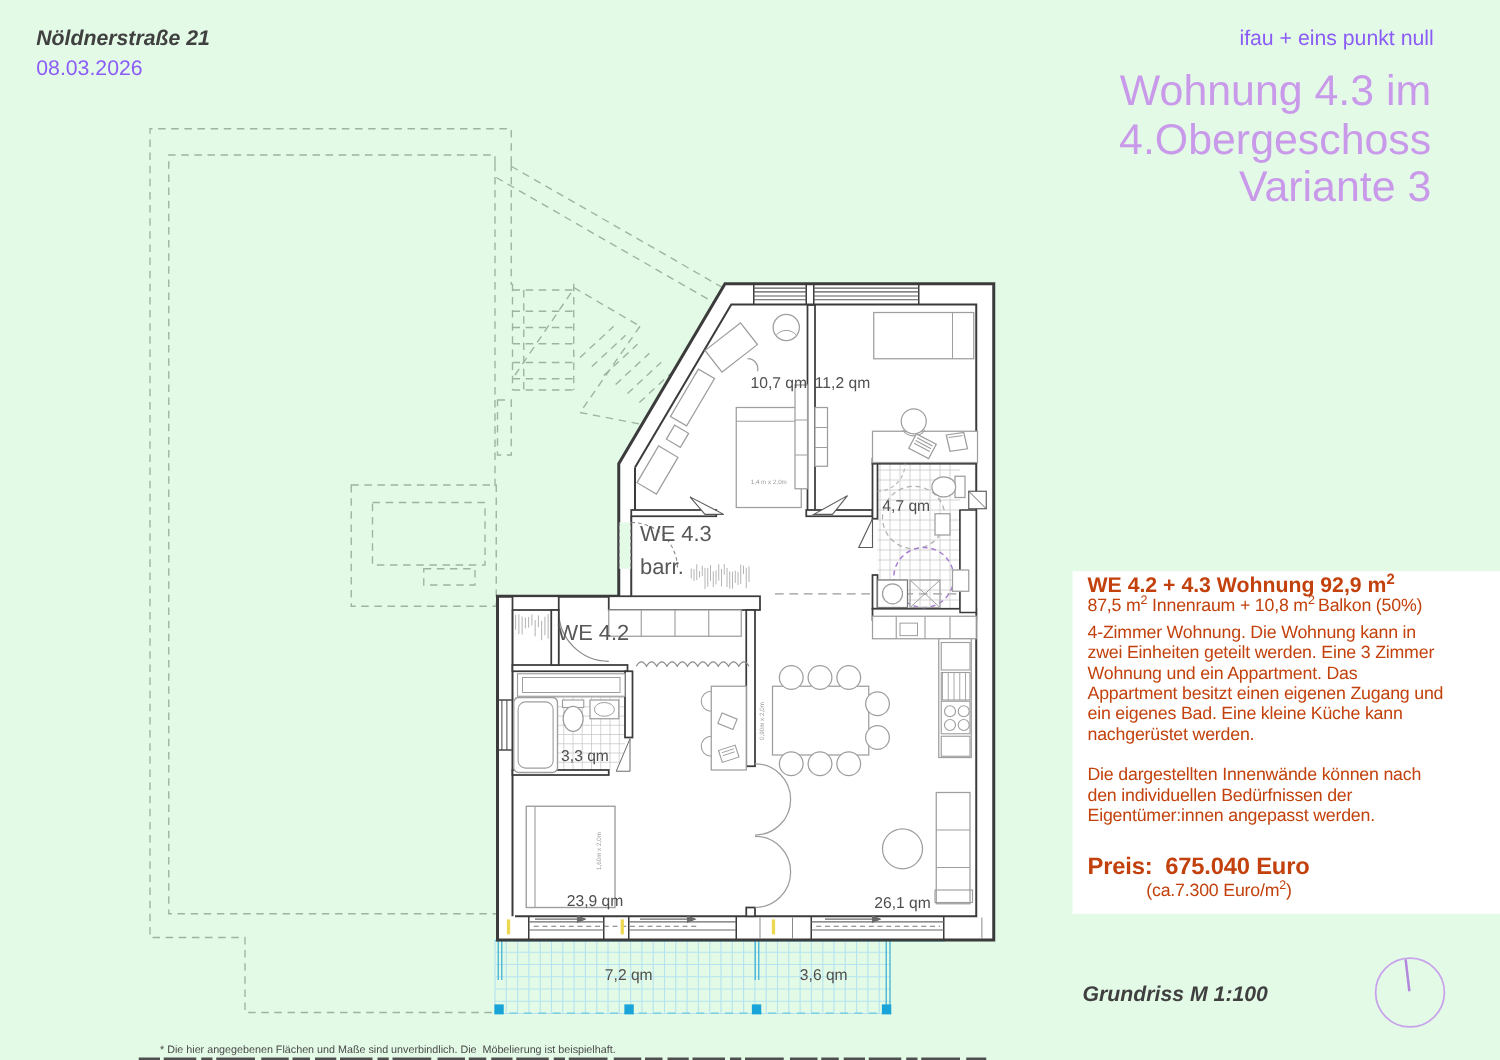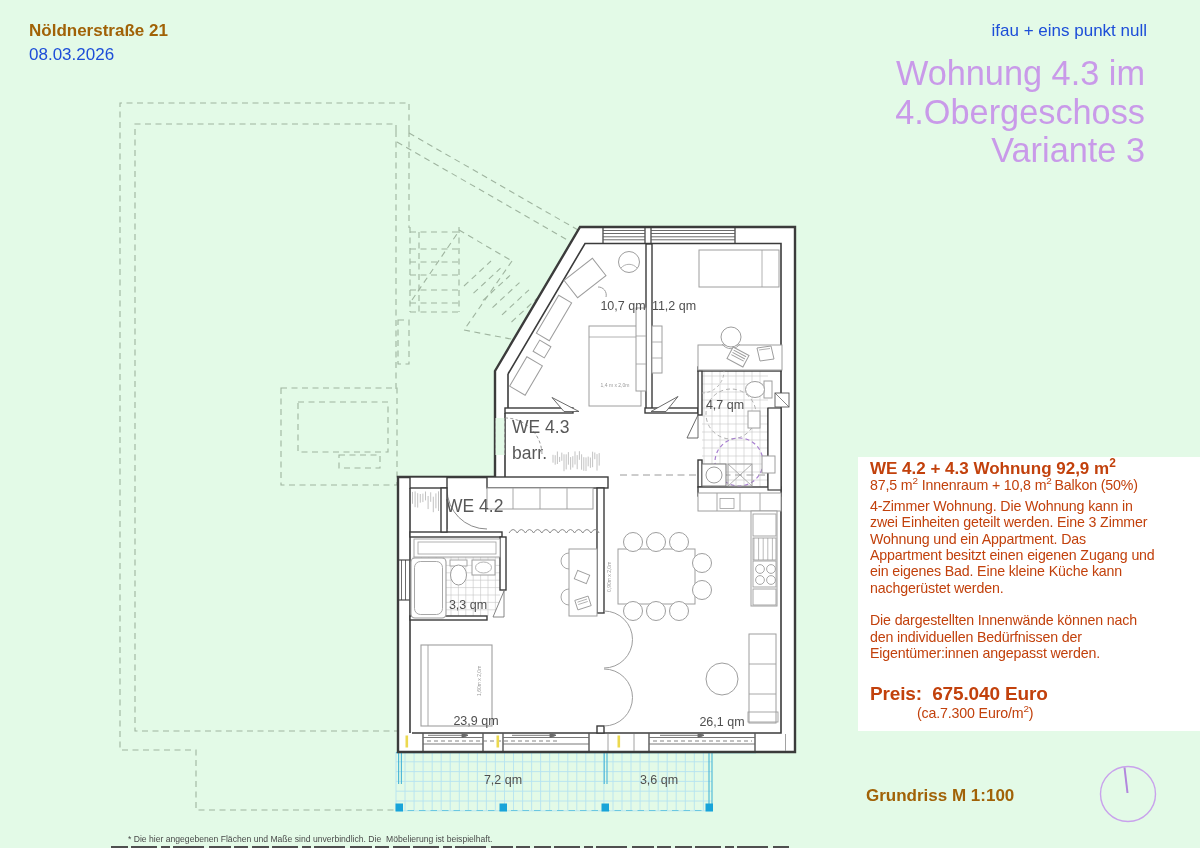--- a/index.html
+++ b/index.html
@@ -1,20 +1,20 @@
 <!DOCTYPE html>
 <html><head>
 <meta charset="utf-8">
 <style>
   html,body{margin:0;padding:0;}
   body{width:1200px;height:848px;background:#e3fae7;overflow:hidden;
        font-family:"Liberation Sans", sans-serif;position:relative;}
   .abs{position:absolute;}
-  .purpleB{color:#a16207;font-weight:bold;}
-  .purple{color:#1d4ed8;}
+  .purpleB{color:#404040;font-weight:bold;font-style:italic;}
+  .purple{color:#8b5cf6;}
   #addr{left:29px;top:21px;font-size:17px;}
   #date{left:29px;top:45px;font-size:17px;}
   #brand{right:53px;top:21px;font-size:17px;text-align:right;}
   #title{right:55px;top:54px;font-size:34.3px;line-height:38.5px;text-align:right;font-weight:normal;color:#c99ae9;}
   #infobox{left:858px;top:457px;width:346px;height:274px;background:#ffffff;
            color:#c2410c;font-size:14.2px;line-height:16.4px;white-space:nowrap;}
   #infobox .in{padding:1px 0 0 12px;letter-spacing:-0.15px;}
   #infobox h3{margin:0;font-size:17px;letter-spacing:0;}
   #grund{left:866px;top:786px;font-size:17px;letter-spacing:0;}
   #foot{left:128px;top:834px;font-size:8.6px;color:#4a4a4a;letter-spacing:0;}

